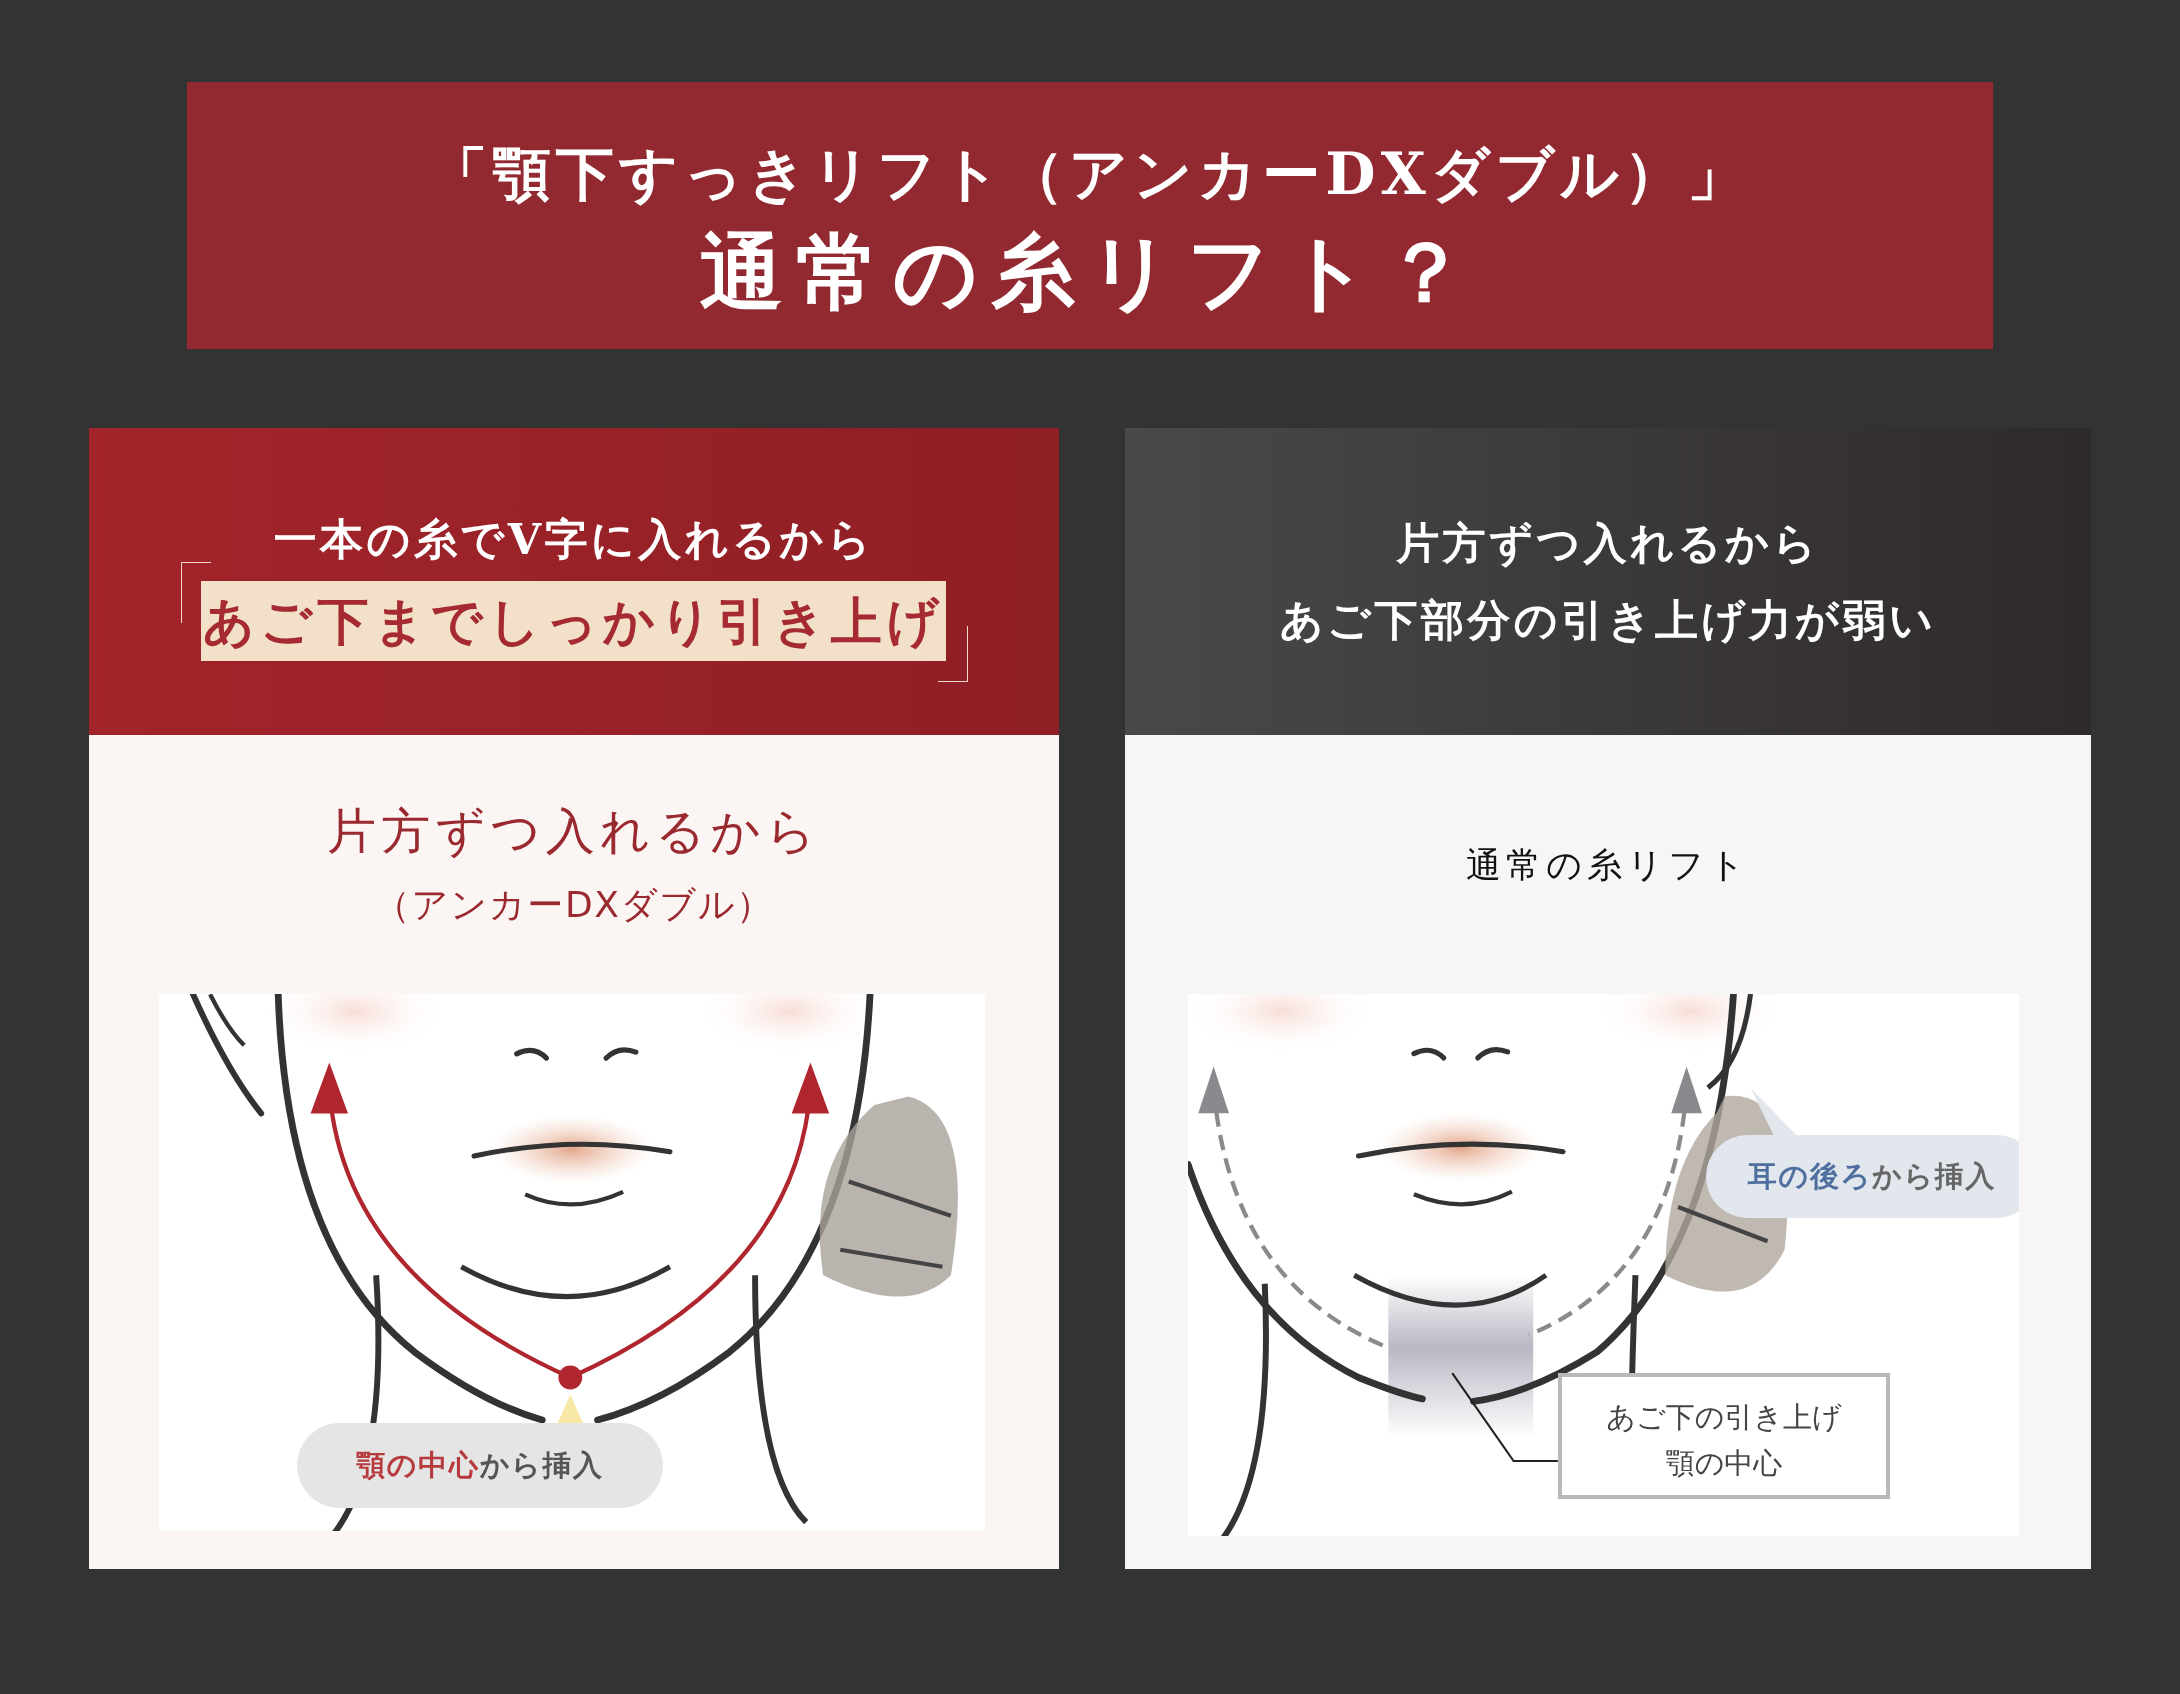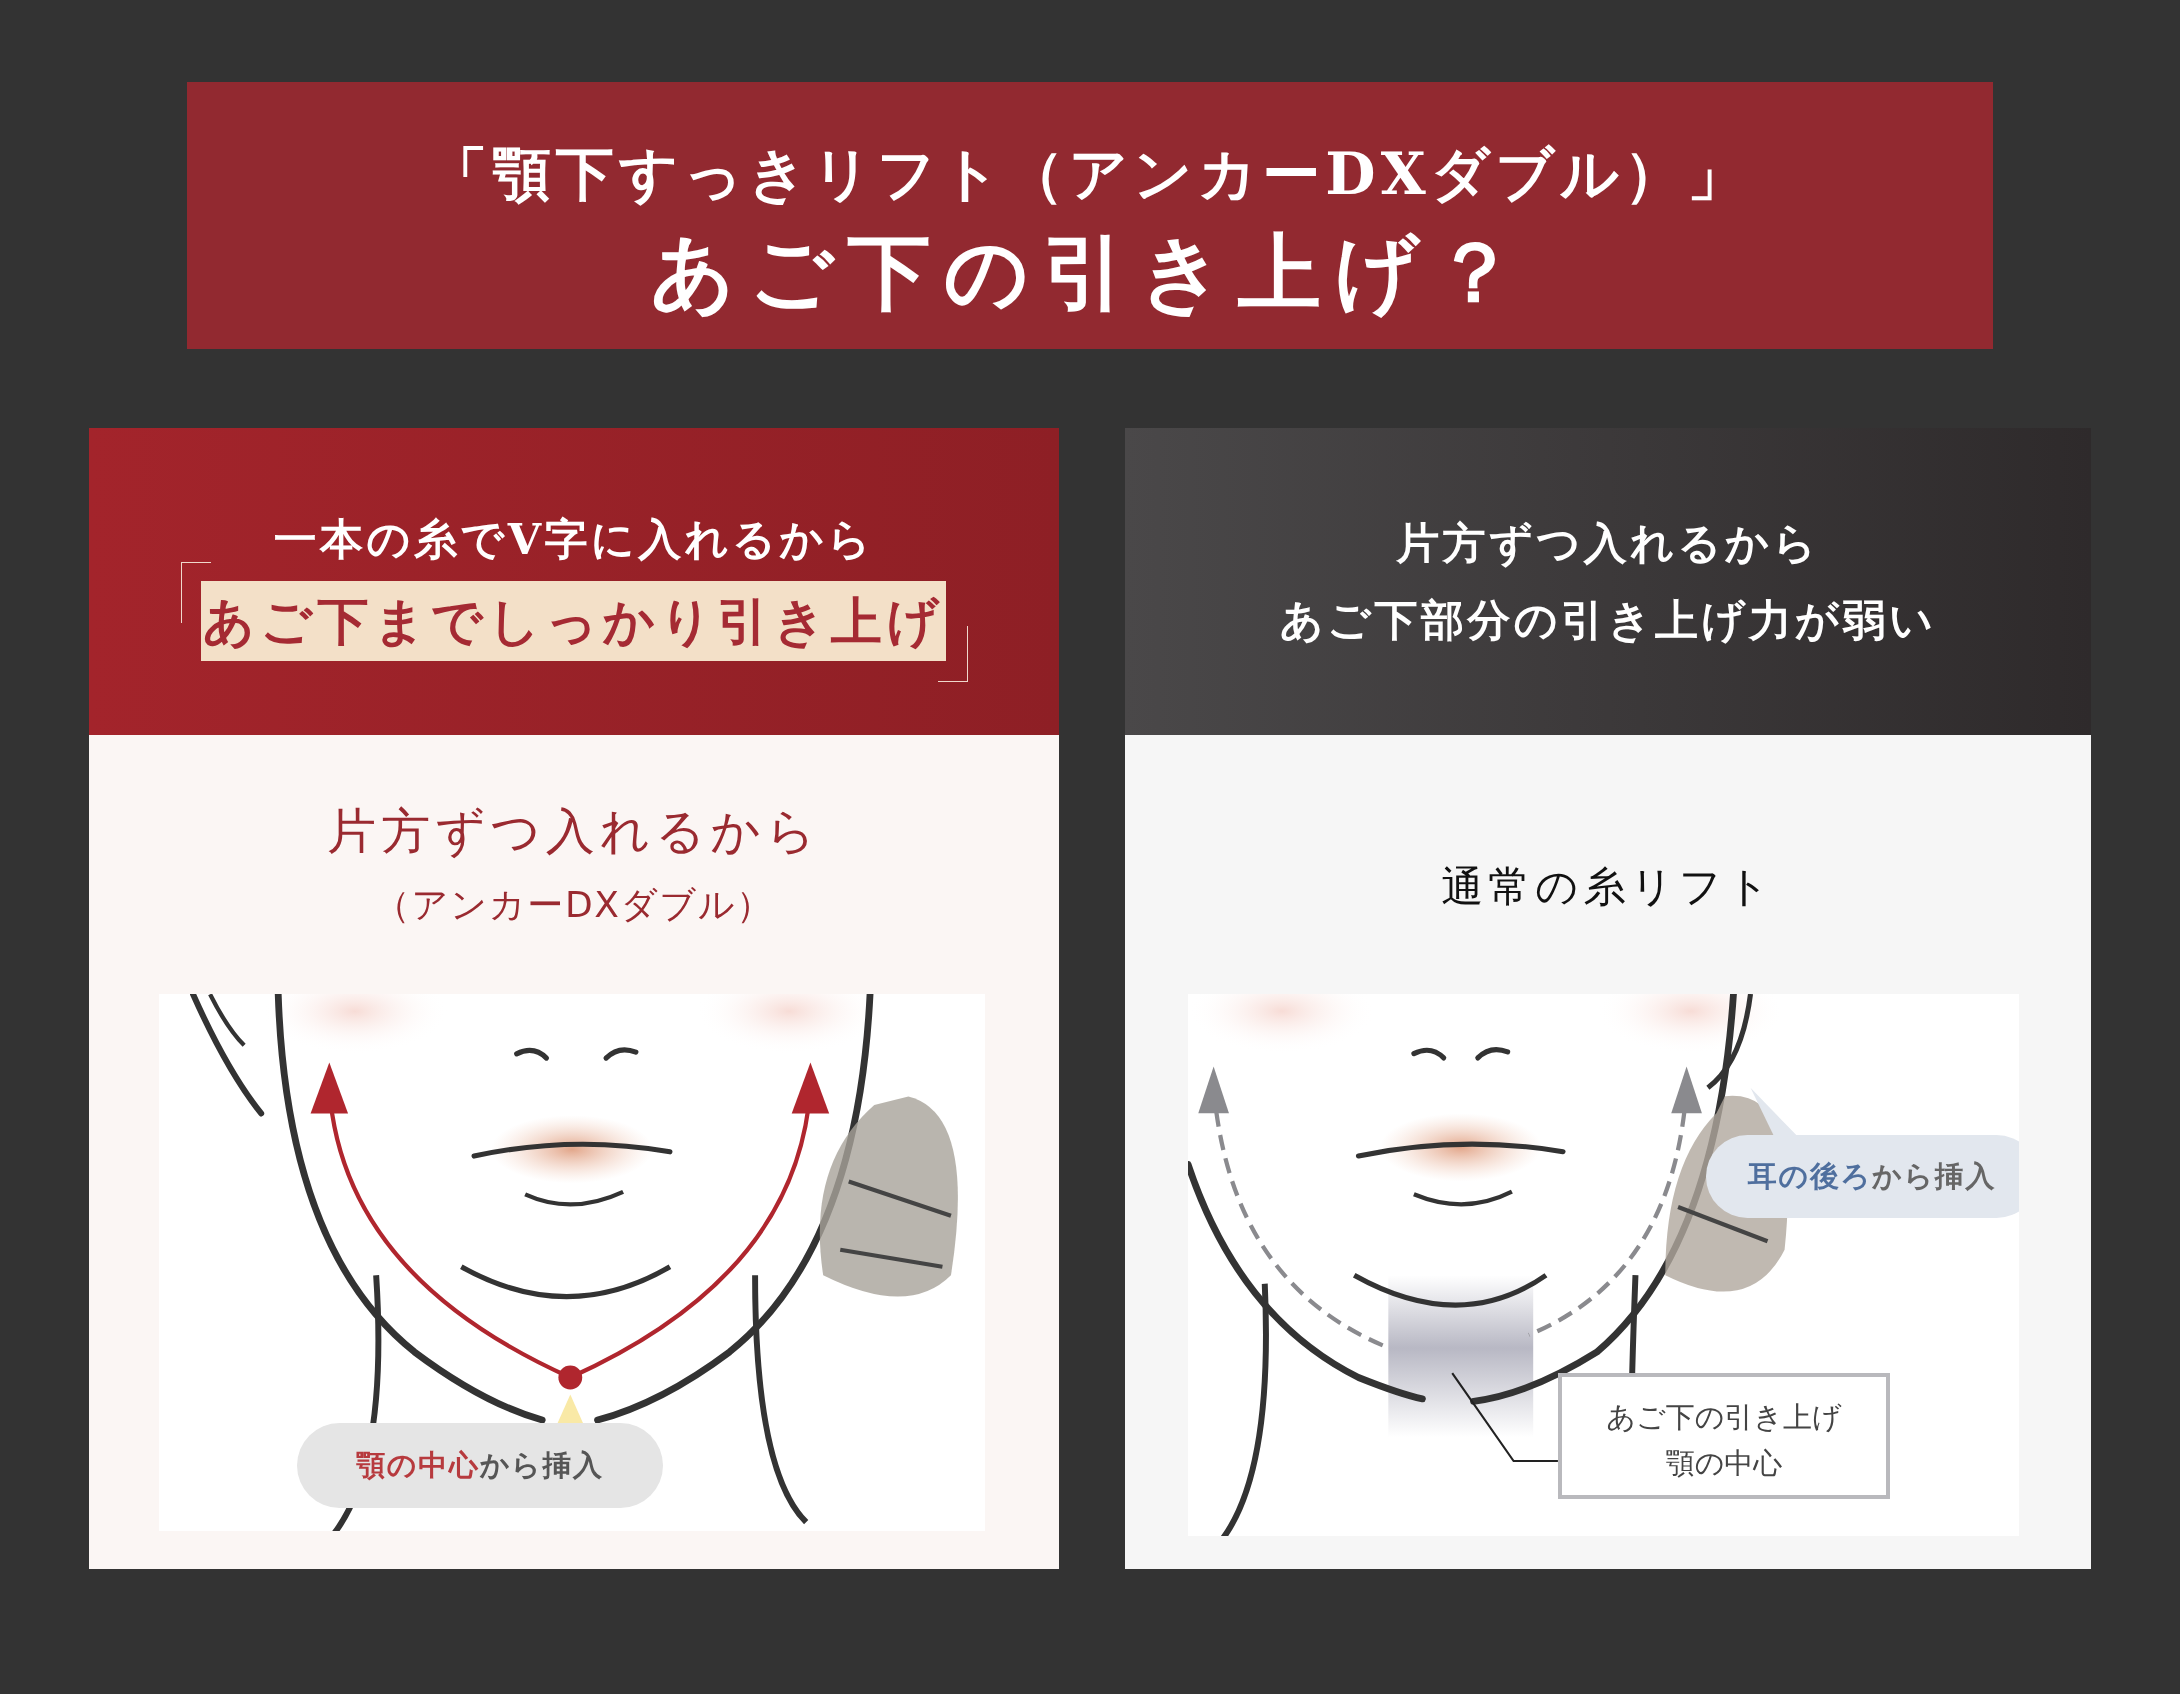--- a/index.html
+++ b/index.html
@@ -31,21 +31,21 @@
   .bracket-br { position:absolute; left:849px; top:198px; width:29px; height:55px; border-right:1.7px solid #f0d8cc; border-bottom:1.7px solid #f0d8cc; }
   .highlight {
     position:absolute; left:112px; top:153px; width:745px; height:80px;
     background:#f3e0c8; color:#a52a33; font-size:51px; font-weight:bold;
     text-align:center; line-height:80px; letter-spacing:5.1px;
   }
 
   .ptitle { position:absolute; left:0; right:0; text-align:center; font-family:"DejaVu Sans","Liberation Sans",sans-serif; }
   .left .ptitle.t1 { top:371px; font-size:49px; color:#9a2a30; letter-spacing:5.1px; }
   .left .ptitle.t2 { top:453px; font-size:36px; color:#9a2a30; letter-spacing:1.7px; }
-  .right .ptitle.t1 { top:431px; font-size:42px; color:#111; letter-spacing:5.1px; }
+  .right .ptitle.t1 { top:414px; font-size:35px; color:#111; letter-spacing:5.1px; }
 
   .illus { position:absolute; background:#ffffff; overflow:hidden; }
   .left .illus { left:70px; top:566px; width:826px; height:537px; }
   .right .illus { left:63px; top:566px; width:831px; height:542px; }
   .illus svg { position:absolute; left:0; top:0; }
 
   .bubble { position:absolute; font-family:"DejaVu Sans","Liberation Sans",sans-serif; font-weight:bold; text-align:center; }
   .bubble-y { left:138px; top:429px; width:366px; height:85px; border-radius:43px; background:#e5e5e5; line-height:85px; font-size:29px; letter-spacing:1.7px; }
   .bubble-y .red { color:#b73a3e; } .bubble-y .gray { color:#555; }
   .bubble-b { left:518px; top:141px; width:332px; height:83px; border-radius:42px; background:#e2e7ee; line-height:83px; font-size:29px; letter-spacing:1.7px; }
@@ -56,21 +56,21 @@
     border:4.3px solid #b9b9bd; background:#fff; box-sizing:border-box;
     font-family:"DejaVu Sans","Liberation Sans",sans-serif; color:#444; font-size:29px;
     text-align:center; padding-top:17px; line-height:46px;
   }
 </style>
 </head>
 <body>
 
 <div class="banner">
   <div class="sub">「顎下すっきリフト（アンカーDXダブル）」</div>
-  <div class="main">あご下の引き上げ？</div>
+  <div class="main">通常の糸リフト？</div>
 </div>
 
 <div class="panel left">
   <div class="phead">
     <div class="lead">一本の糸でV字に入れるから</div>
     <div class="bracket-tl"></div>
     <div class="highlight">あご下までしっかり引き上げ</div>
     <div class="bracket-br"></div>
   </div>
   <div class="ptitle t1">片方ずつ入れるから</div>

